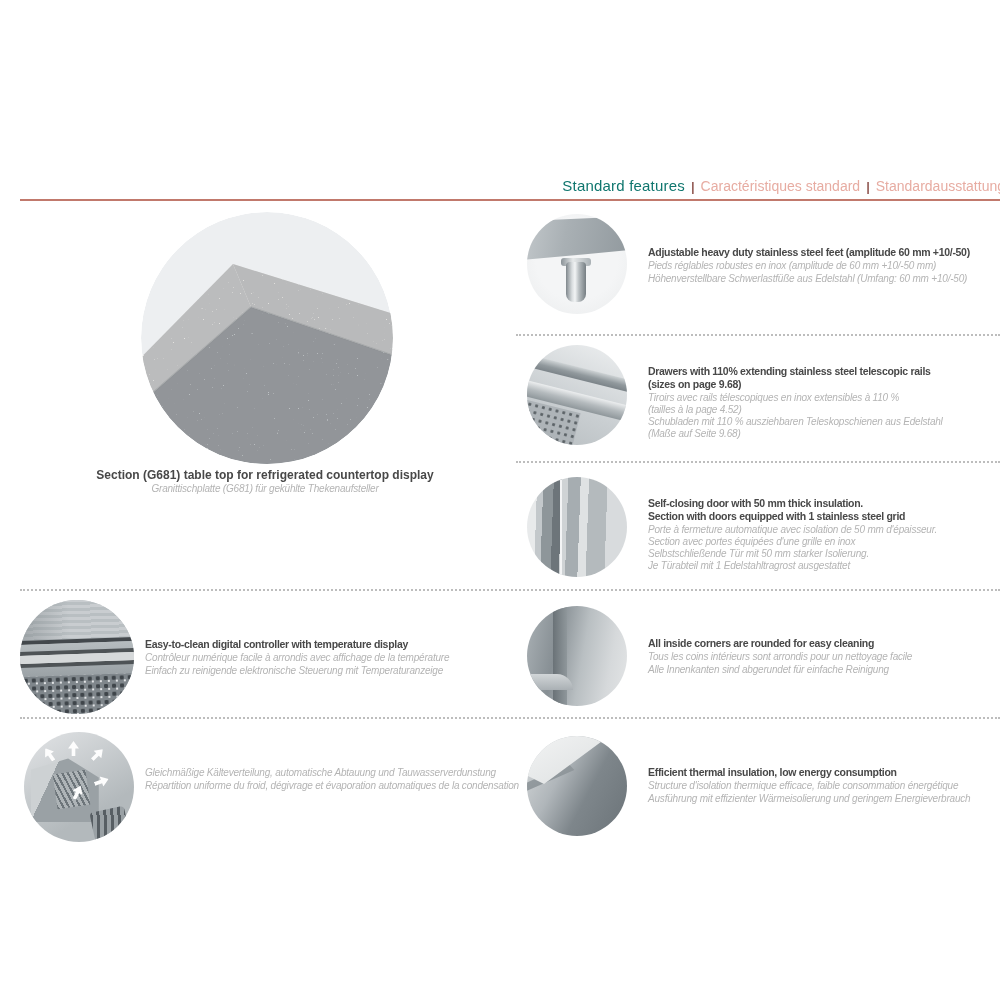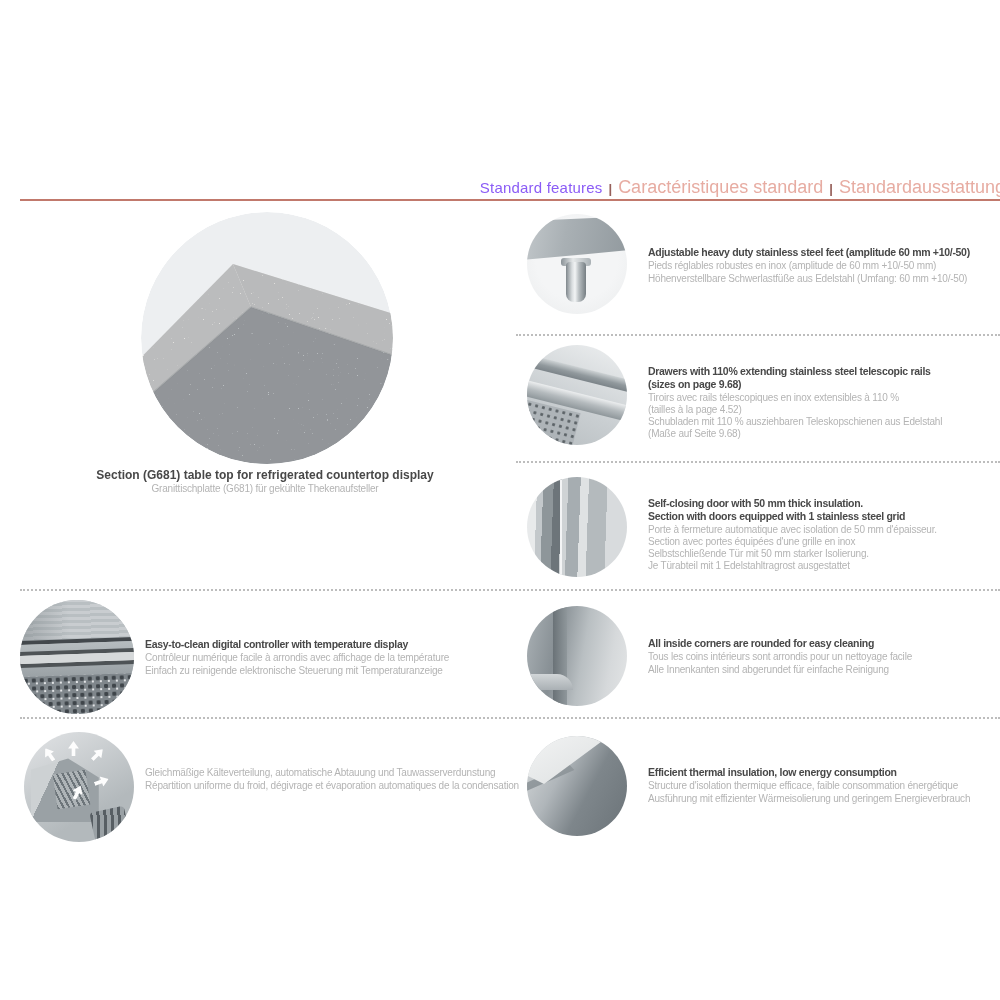--- a/index.html
+++ b/index.html
@@ -3,34 +3,34 @@
 <meta charset="utf-8">
 <style>
   html,body{margin:0;padding:0;}
   body{
     width:1000px;height:1000px;position:relative;background:#ffffff;
     font-family:"Liberation Sans","DejaVu Sans",sans-serif;
     overflow:hidden;
   }
   
   .title{position:absolute;top:177px;right:-5px;white-space:nowrap;}
-  .title .t1{font-size:15px;color:#8b5cf6;letter-spacing:.2px;}
-  .title .t2{font-size:18px;color:#e7aca2;}
+  .title .t1{font-size:15px;color:#0f766e;letter-spacing:.2px;}
+  .title .t2{font-size:14px;color:#e7aca2;}
   .title .sep{font-size:13px;color:#96605a;margin:0 6px;font-weight:bold;}
   .rule{position:absolute;left:20px;width:980px;top:199px;height:2px;background:#c1796c;}
   
   .dots{position:absolute;height:0;border-top:2px dotted #bdbdbd;}
   .dots.right{left:516px;width:484px;}
   .dots.full{left:20px;width:980px;}
   
   .txt{position:absolute;}
   .t-en{font-size:10.5px;font-weight:bold;color:#484848;line-height:13px;
         letter-spacing:-.3px;white-space:pre;}
   .t-sub{font-size:10px;color:#b4b4b4;line-height:11.5px;letter-spacing:-.2px;
-         white-space:pre;margin-top:1px;}
+         white-space:pre;margin-top:1px;font-style:italic;}
   .caption{position:absolute;left:20px;width:490px;top:469px;text-align:center;}
   .caption .t-en{letter-spacing:0;font-size:12px;}
   
   .photo{position:absolute;border-radius:50%;overflow:hidden;}
   .photo>div{position:absolute;}
   
   .p-granite{left:141px;top:212px;width:252px;height:252px;}
   
   .p-feet{left:527px;top:214px;width:100px;height:100px;
     background:radial-gradient(circle at 50% 45%,#f4f5f6 55%,#e9ebec);}

